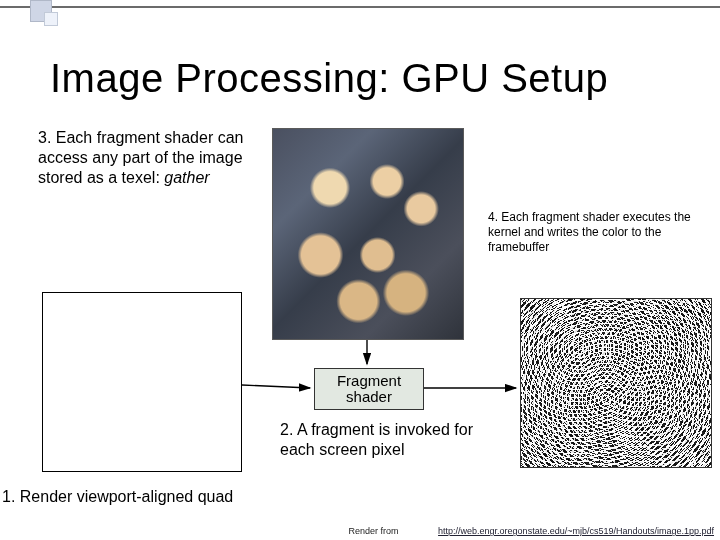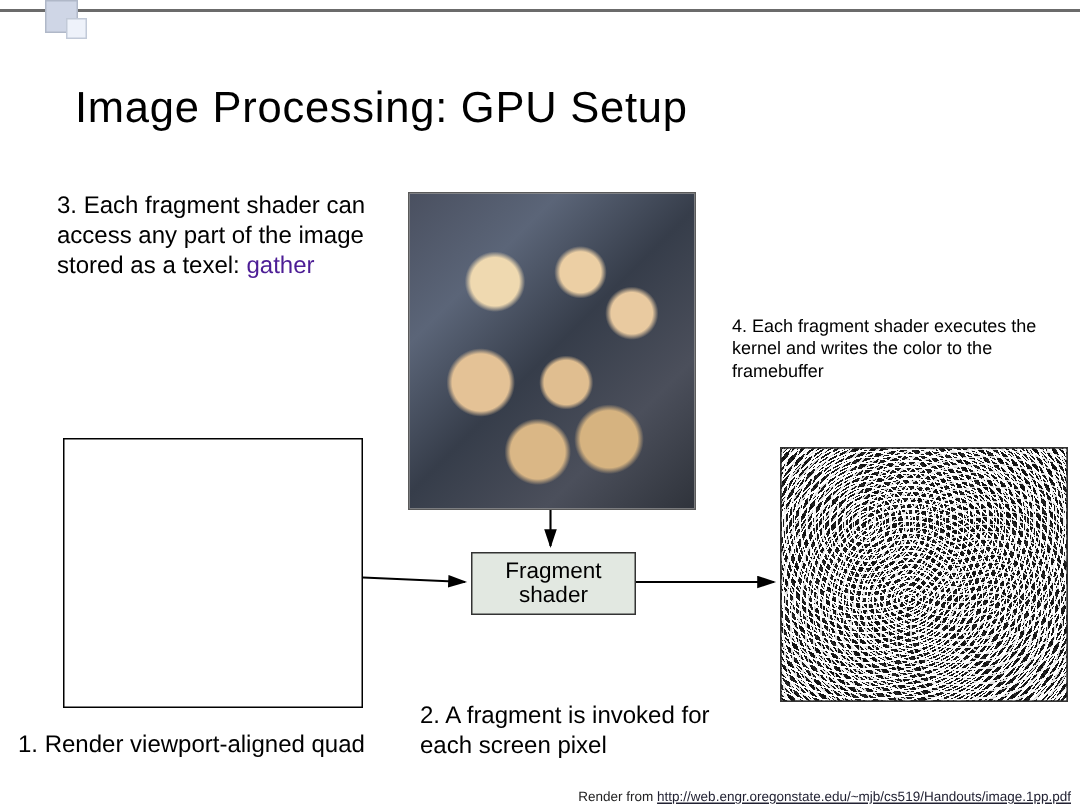--- a/index.html
+++ b/index.html
@@ -35,73 +35,74 @@
     left: 44px;
     width: 12px;
     height: 12px;
     background: #eef2fa;
     border: 1px solid #c2cad8;
   }
   .title {
     position: absolute;
     top: 56px;
     left: 50px;
-    font-size: 29px;
+    font-size: 40px;
     letter-spacing: 0.5px;
     color: #000;
   }
   .caption3 {
     position: absolute;
     top: 128px;
     left: 38px;
     width: 230px;
     font-size: 16px;
     line-height: 1.25;
     color: #000;
   }
   .gather {
-    color: #4c1d95;
+    color: #000000;
+    font-style: italic;
   }
   .caption4 {
     position: absolute;
     top: 210px;
     left: 488px;
     width: 225px;
     font-size: 12px;
     line-height: 1.25;
     color: #000;
   }
   .caption2 {
     position: absolute;
     top: 420px;
     left: 280px;
     width: 220px;
     font-size: 16px;
     line-height: 1.25;
     color: #000;
-    margin-top: 48px;
   }
   .caption1 {
     position: absolute;
     top: 488px;
-    left: 12px;
+    left: 2px;
     font-size: 16px;
     color: #000;
     white-space: nowrap;
   }
   .credits {
     position: absolute;
     bottom: 4px;
     right: 6px;
     font-size: 9px;
     color: #222;
   }
   .credits a {
     color: #223;
     text-decoration: underline;
+    margin-left: 37px;
   }
   .quad-box {
     position: absolute;
     top: 292px;
     left: 42px;
     width: 198px;
     height: 178px;
     border: 1px solid #000;
     background: #fff;
   }

